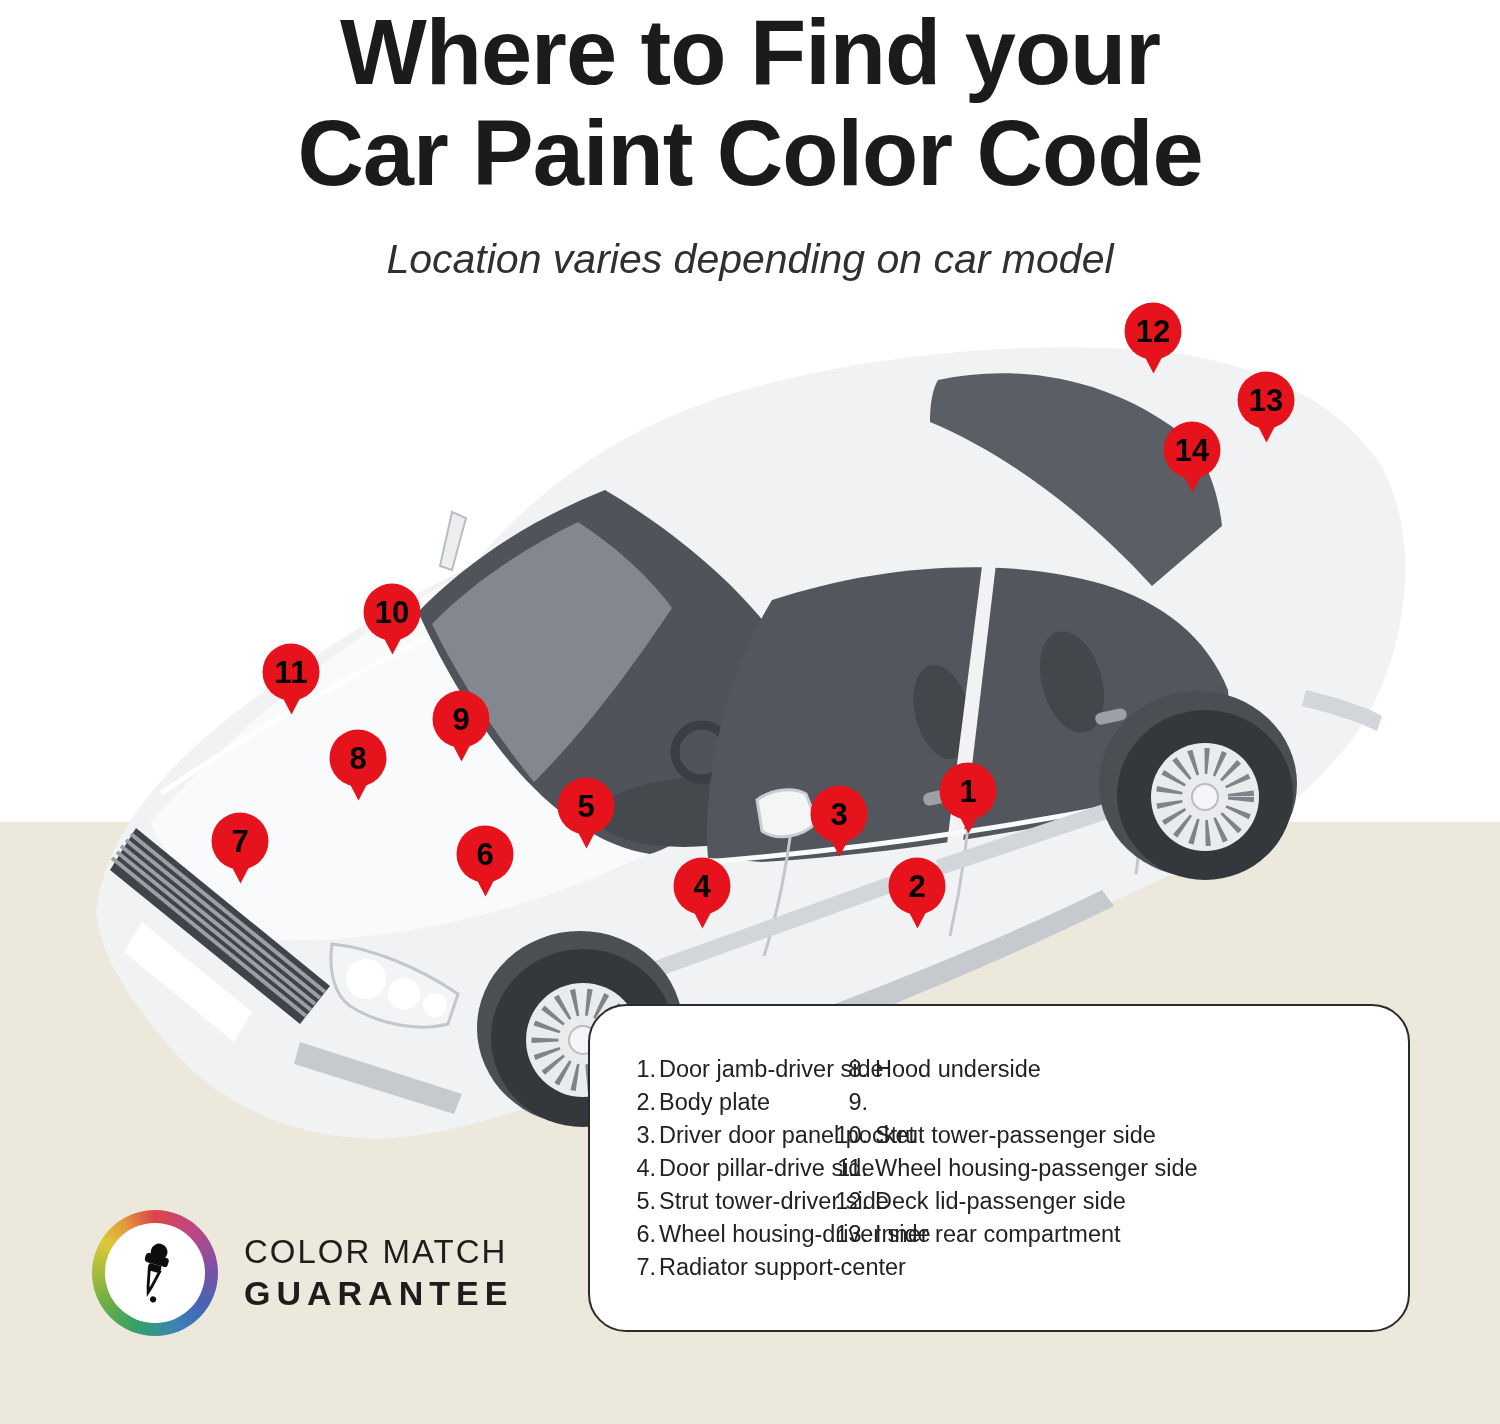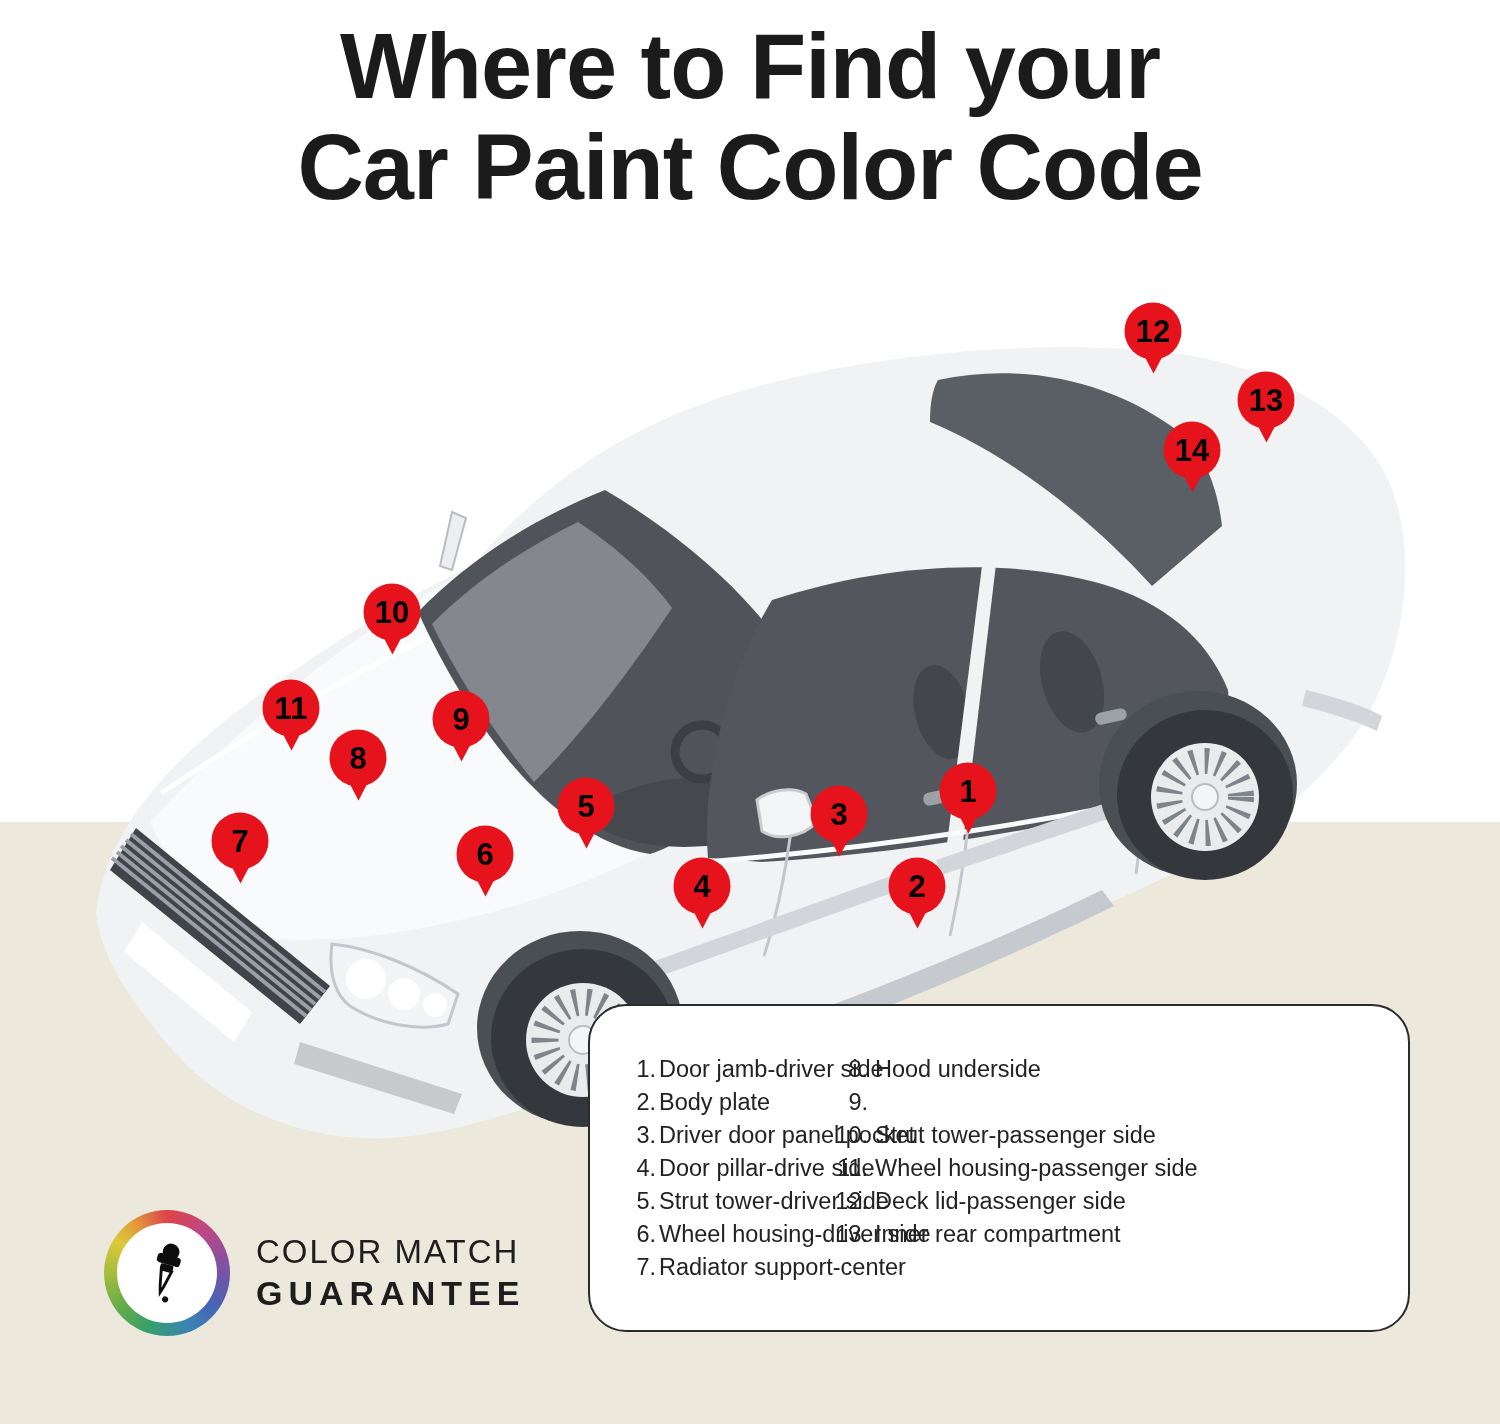--- a/index.html
+++ b/index.html
@@ -18,21 +18,21 @@
     position:relative; width:1500px; height:1424px; overflow:hidden;
     background:#ffffff;
   }
   .floor{
     position:absolute; left:0; right:0; top:822px; bottom:0;
     background:var(--beige);
   }
   
   .header{position:absolute; left:0; top:0; width:100%; text-align:center; z-index:5;}
   .title{
-    margin-top:16px;
+    margin-top:2px;
     font-size:92px; line-height:101px; font-weight:700; letter-spacing:-1px;
     color:var(--ink);
   }
   .subtitle{
     margin-top:32px; font-size:41px; font-style:italic; color:#303030; font-weight:400;
   }
   
   .car{position:absolute; left:0; top:0; z-index:10;}
   
   .pin{
@@ -57,21 +57,21 @@
   }
   .lcol{display:flex; flex-direction:column;}
   .lcol1{width:202px;}
   .lcol2{flex:1;}
   .lrow{display:flex; line-height:33px; font-size:23.5px; color:#222; white-space:nowrap;}
   .lnum{text-align:right;}
   .lcol1 .lnum{min-width:28px; margin-right:3px;}
   .lcol2 .lnum{min-width:38px; margin-right:7px;}
   
   .badge{
-    position:absolute; left:104px; top:1210px; z-index:40;
+    position:absolute; left:92px; top:1210px; z-index:40;
     display:flex; align-items:center;
   }
   .badge-ring{
     width:126px; height:126px; border-radius:50%;
     background:conic-gradient(from 0deg,
       #de4348, #bd4787 12%, #7a52a6 24%, #4565b4 35%, #3b84b4 44%,
       #35a06b 55%, #64ac48 65%, #a5bd3d 75%, #ddc838 84%, #e39a3b 91%,
       #dd5f47 97%, #de4348);
     display:flex; align-items:center; justify-content:center;
     flex:0 0 auto;
@@ -89,20 +89,21 @@
 
 <div class="canvas">
 
   <div class="floor"></div>
 
   <div class="header">
     <div class="title">
       <div>Where to Find your</div>
       <div>Car Paint Color Code</div>
     </div>
+    <div class="subtitle">Location varies depending on car model</div>
   </div>
 
   <svg class="car" width="1500" height="1424" viewBox="0 0 1500 1424">
 
     <path fill="#f1f2f4" d="
       M 96,912
       C 104,842 155,770 255,698
       C 335,640 412,594 472,566
       C 545,478 640,418 752,388
       C 888,350 1052,340 1166,352
@@ -248,21 +249,21 @@
     </div>
   <div class="pin" style="left:358px;  top:758px;">
       <span>8</span>
     </div>
   <div class="pin" style="left:461px;  top:719px;">
       <span>9</span>
     </div>
   <div class="pin" style="left:392px;  top:612px;">
       <span>10</span>
     </div>
-  <div class="pin" style="left:291px;  top:708px;">
+  <div class="pin" style="left:291px;  top:672px;">
       <span>11</span>
     </div>
   <div class="pin" style="left:1153px; top:331px;">
       <span>12</span>
     </div>
   <div class="pin" style="left:1266px; top:400px;justify-content:center;">
       <span>13</span>
     </div>
   <div class="pin" style="left:1192px; top:450px;">
       <span>14</span>

